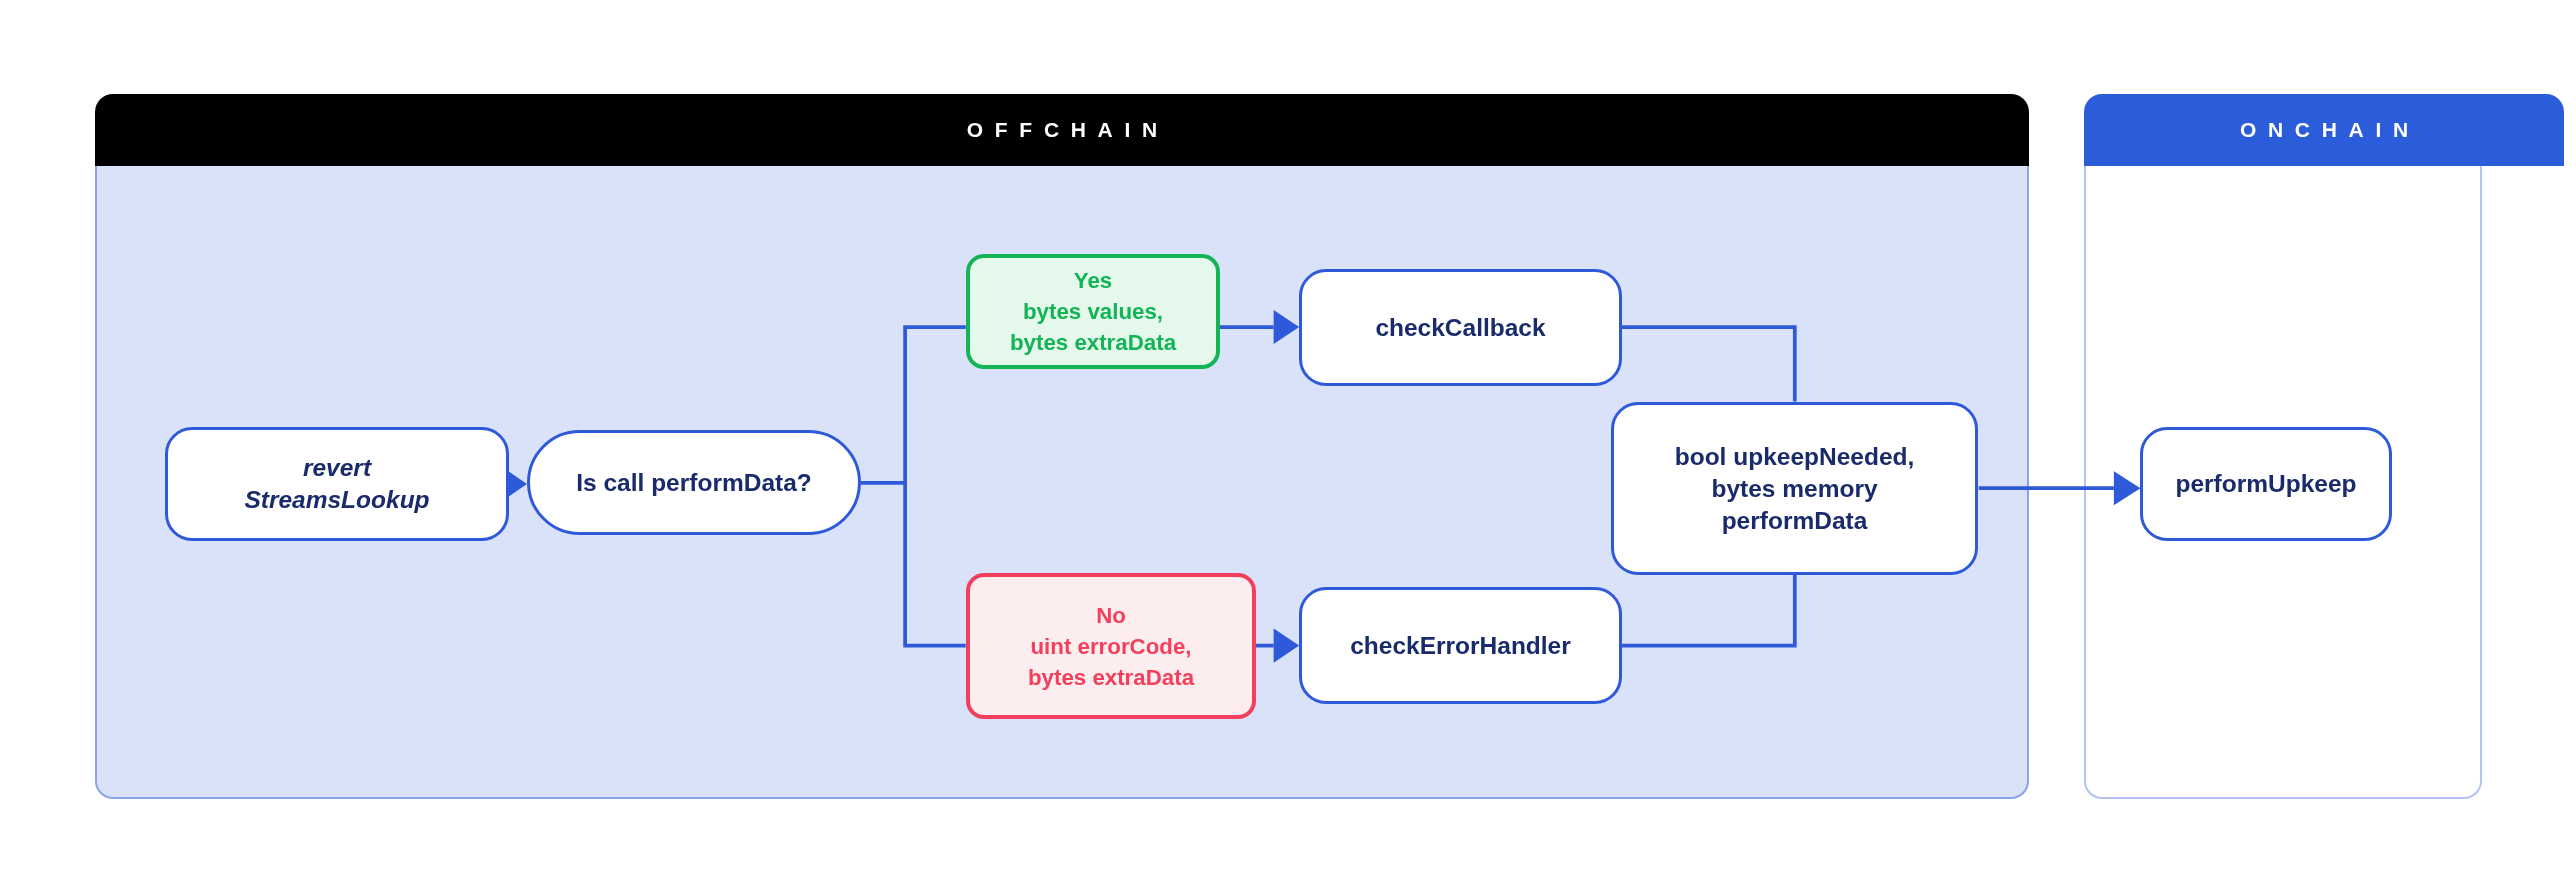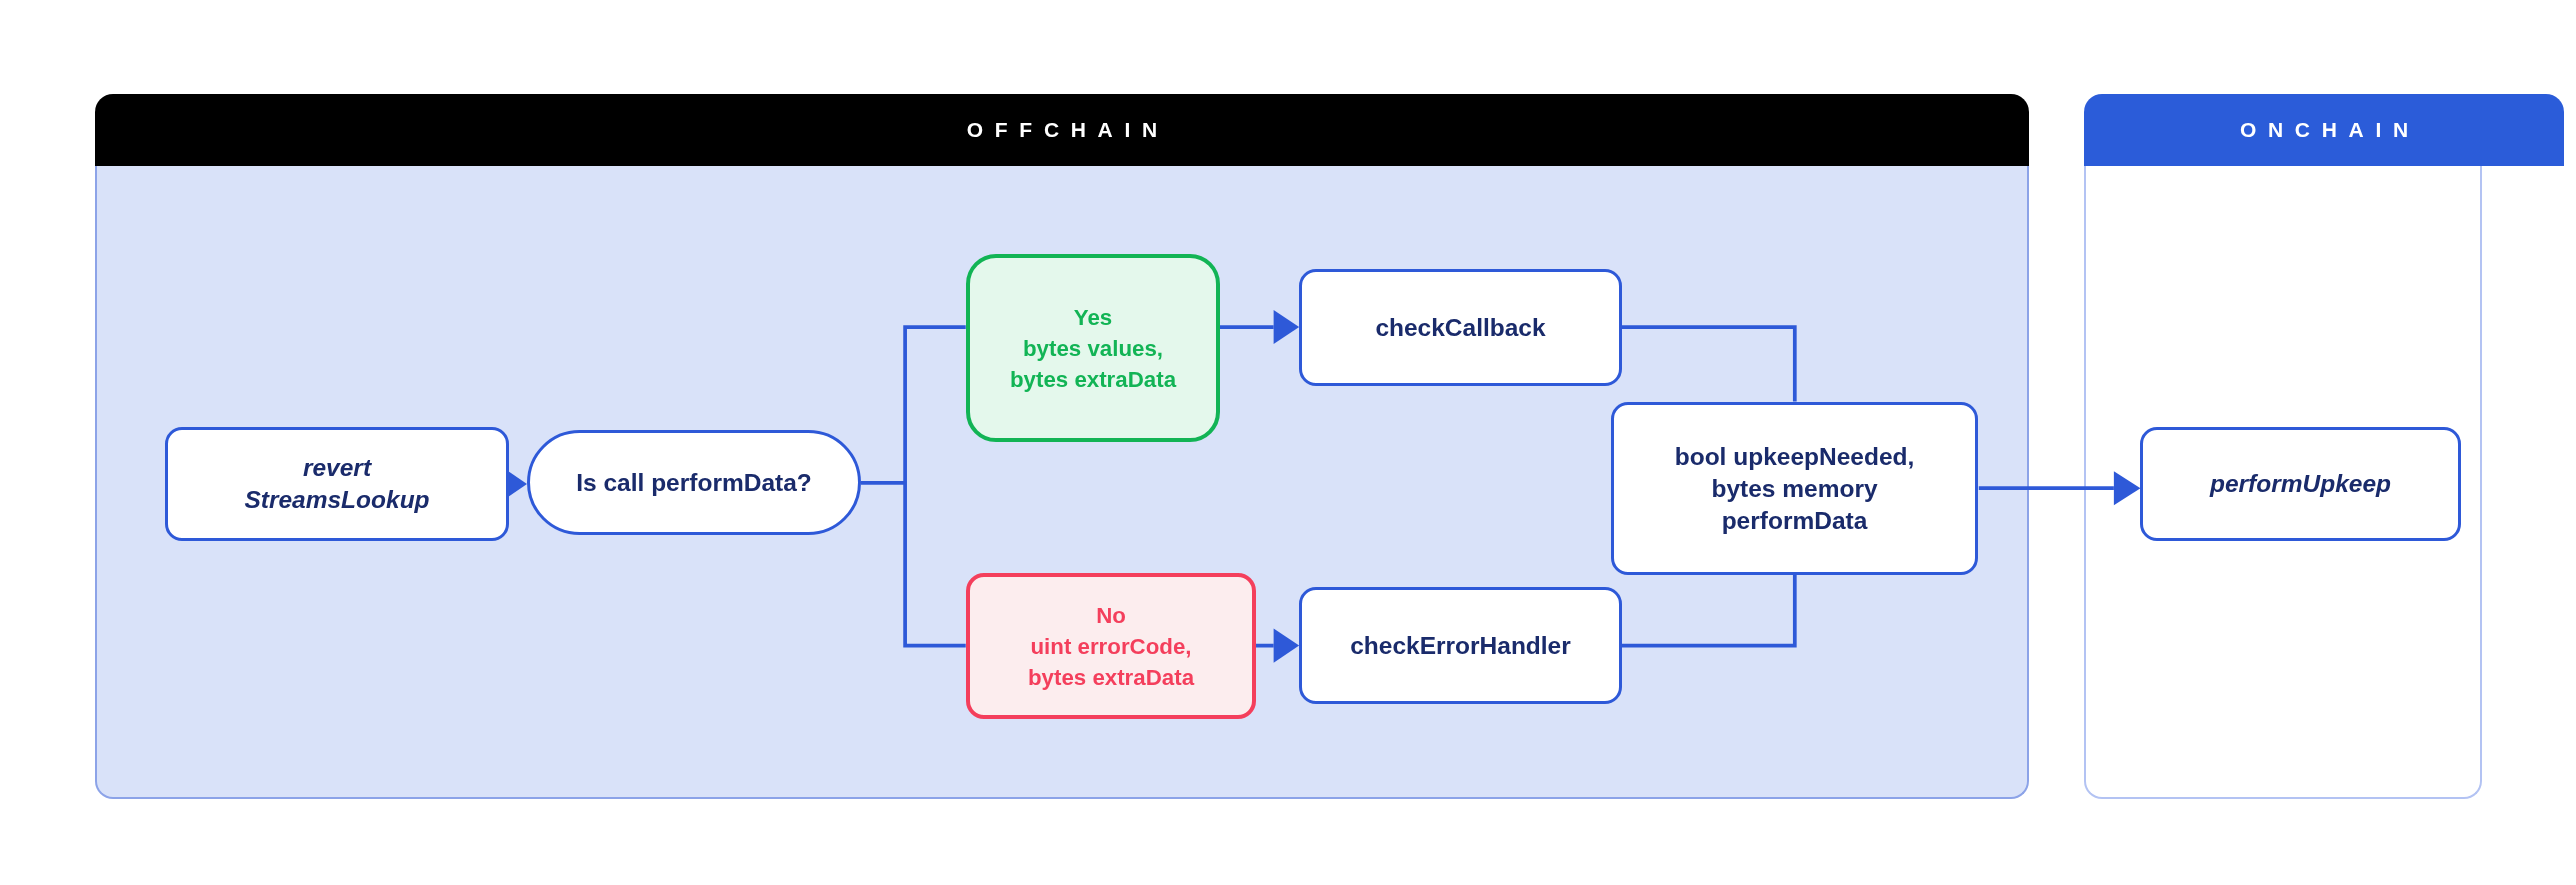--- a/index.html
+++ b/index.html
@@ -65,43 +65,43 @@
   #connector-layer{position:absolute;left:0;top:0;width:2576px;height:886px;}
   #connector-layer path{stroke:var(--connector);stroke-width:7;fill:none;}
   #connector-layer polygon{fill:var(--connector);stroke:none;}
   
   .node{
     position:absolute;
     box-sizing:border-box;
     display:flex;flex-direction:column;align-items:center;justify-content:center;
     background:var(--node-fill);
     border:3.7px solid var(--node-border);
-    border-radius:17px;
+    border-radius:27px;
     color:var(--node-text);
     font-size:24.5px;font-weight:700;line-height:32px;
     text-align:center;
   }
   #node-revert{left:165px;top:427px;width:344px;height:114px;font-style:italic;}
   #node-question{left:527px;top:430px;width:334px;height:105px;border-radius:53px;}
   #node-yes{
-    left:966px;top:254px;width:254px;height:188px;
+    left:966px;top:254px;width:254px;height:115px;
     background:var(--yes-fill);border:4.3px solid var(--yes-accent);
-    color:var(--yes-accent);border-radius:30px;
+    color:var(--yes-accent);border-radius:18px;
     font-size:22.3px;line-height:31px;
   }
   #node-check-callback{left:1299px;top:269px;width:323px;height:117px;}
   #node-no{
     left:966px;top:573px;width:290px;height:146px;
     background:var(--no-fill);border:4.3px solid var(--no-accent);
     color:var(--no-accent);border-radius:18px;
     font-size:22.3px;line-height:31px;
   }
   #node-check-error-handler{left:1299px;top:587px;width:323px;height:117px;}
   #node-upkeep{left:1611px;top:402px;width:367px;height:173px;justify-content:center;}
-  #node-perform-upkeep{left:2140px;top:427px;width:321px;height:114px;font-style:italic;}
+  #node-perform-upkeep{left:2140px;top:427px;width:252px;height:114px;}
 </style>
 </head>
 <body>
 
 <div id="canvas">
 
   <div id="offchain-header" class="group-header">
     <span>OFFCHAIN</span>
   </div>
   <div id="offchain-body" class="group-body"></div>

